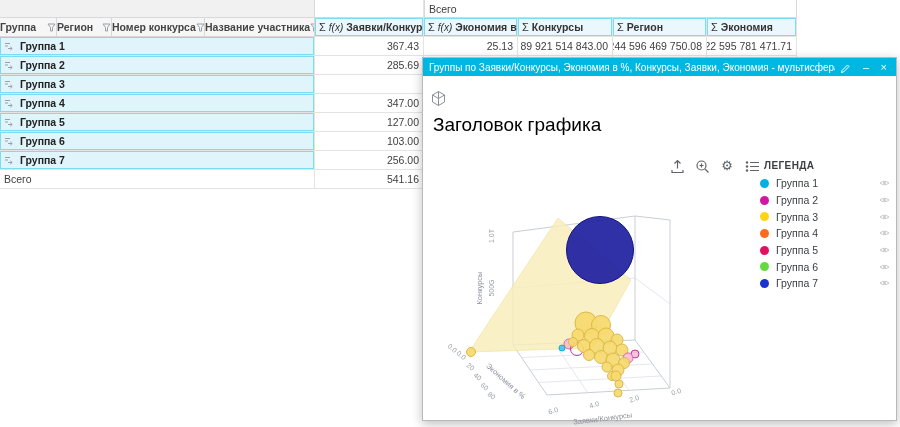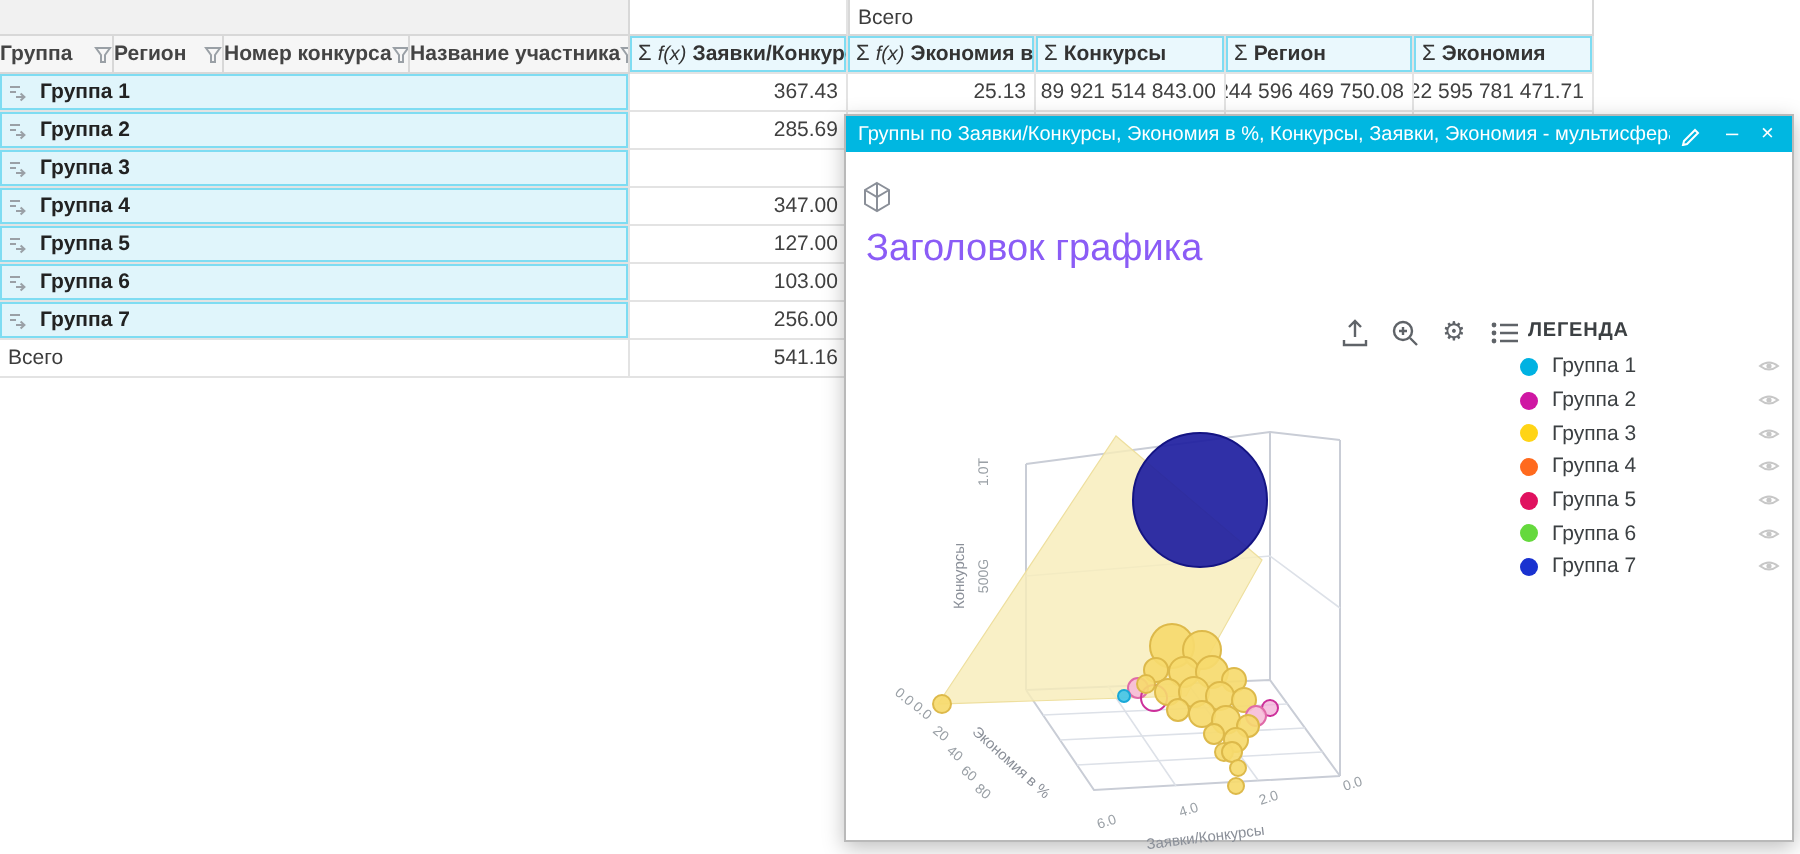--- a/index.html
+++ b/index.html
@@ -34,21 +34,21 @@
               color:#fff; font-size:10px; gap:5px; }
   .titlebar .title { white-space:nowrap; overflow:hidden; }
   .titlebar .spacer { flex:1; }
   .tb-btn { width:14px; text-align:center; cursor:pointer; font-size:11px; line-height:16px; }
   .content { position:relative; width:100%; height:345px; }
 
   .cube-icon { position:absolute; left:7px; top:14px; }
   .ctype { position:absolute; right:10px; top:17px; display:flex; align-items:center; gap:5px; }
   .ctype .lbl { font-size:10.5px; color:#80868b; }
   .ctype .val { font-size:10.5px; font-weight:700; color:#3c4043; }
-  .chart-title { position:absolute; left:10px; top:38px; font-size:19px; color:#8b5cf6; }
+  .chart-title { position:absolute; left:10px; top:38px; font-size:19px; color:#000000; }
 
   .toolbar { position:absolute; left:246px; top:82px; display:flex; gap:9px; align-items:center; }
   .tool { width:16px; height:16px; display:flex; align-items:center; justify-content:center; cursor:pointer; }
   .gear-glyph { font-size:13px; color:#5f6368; line-height:16px; }
 
   .legend-title { position:absolute; left:341px; top:84px; font-size:10px; font-weight:700;
                   color:#3c4043; letter-spacing:.4px; }
   .legend { position:absolute; left:337px; top:99px; width:130px; }
   .legend-item { height:16.7px; display:flex; align-items:center; gap:7px; cursor:pointer; }
   .dot { width:9px; height:9px; border-radius:50%; flex:none; }

